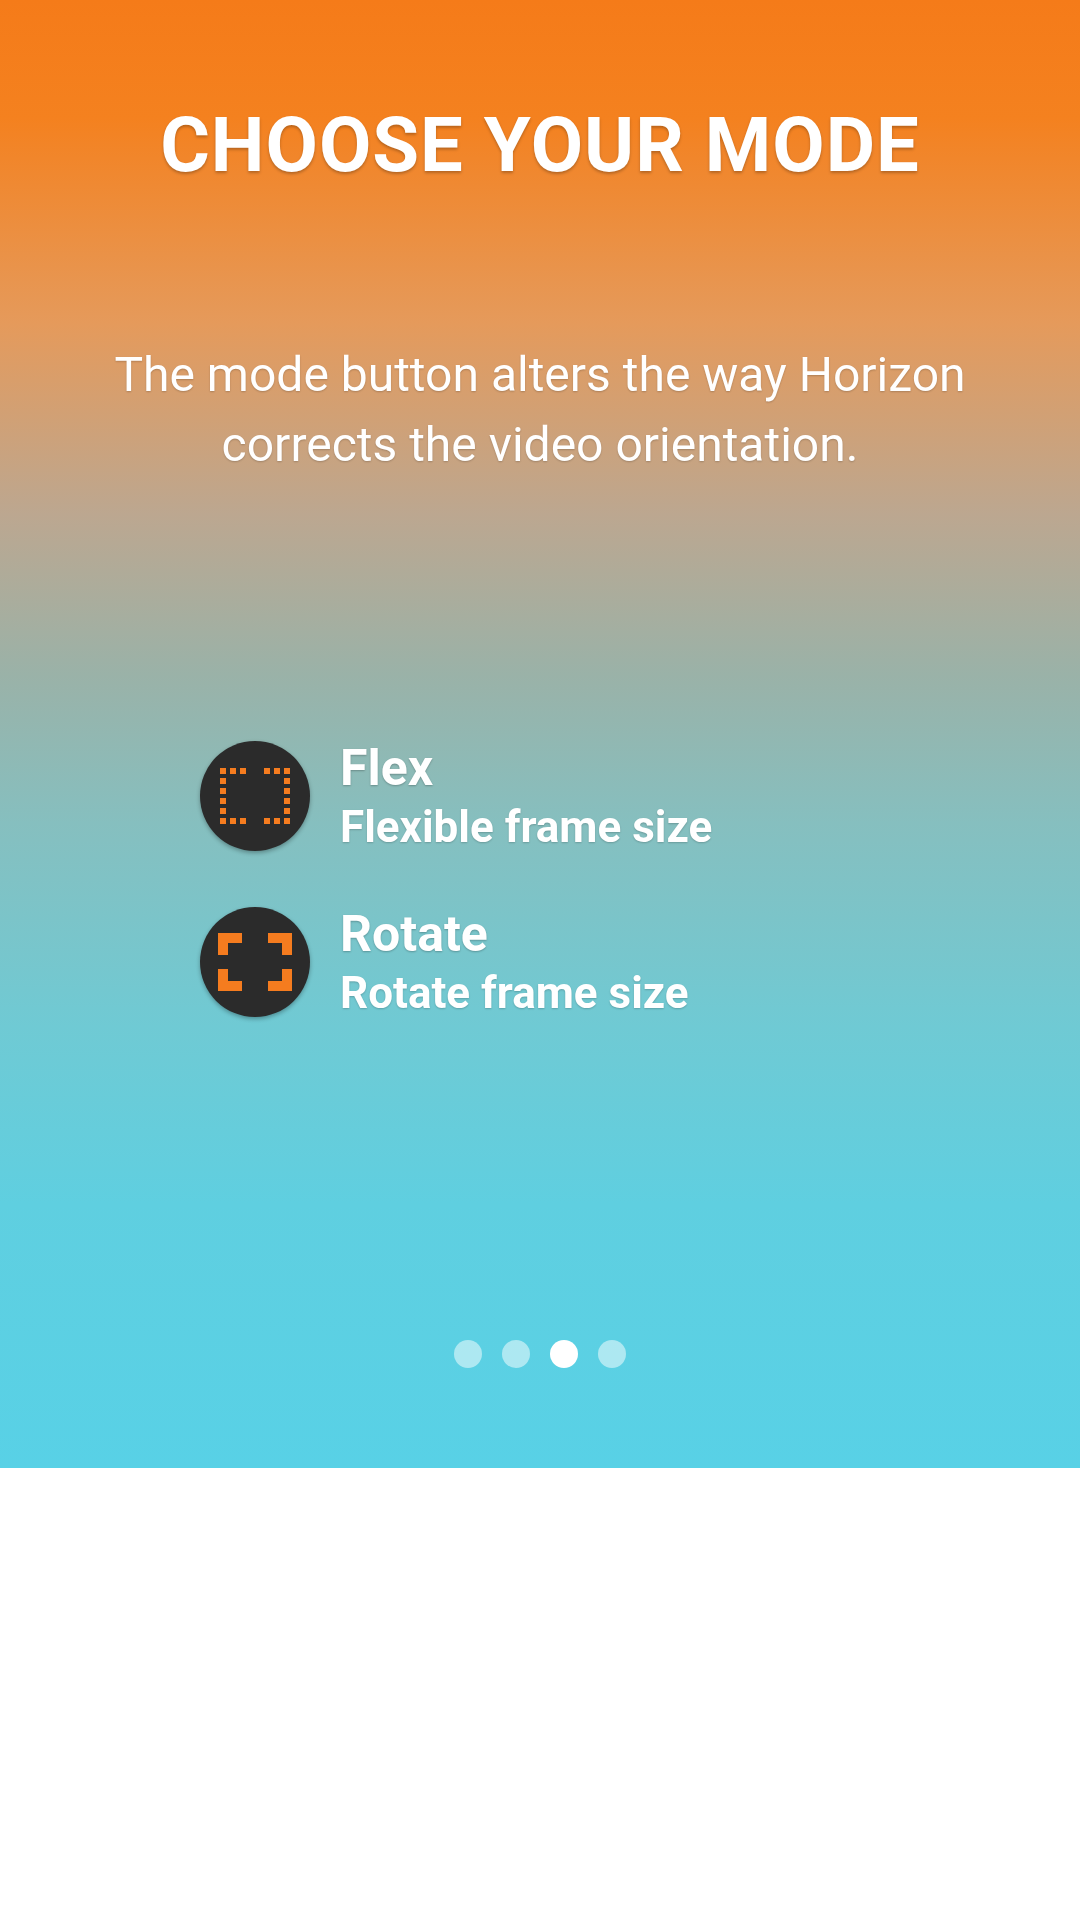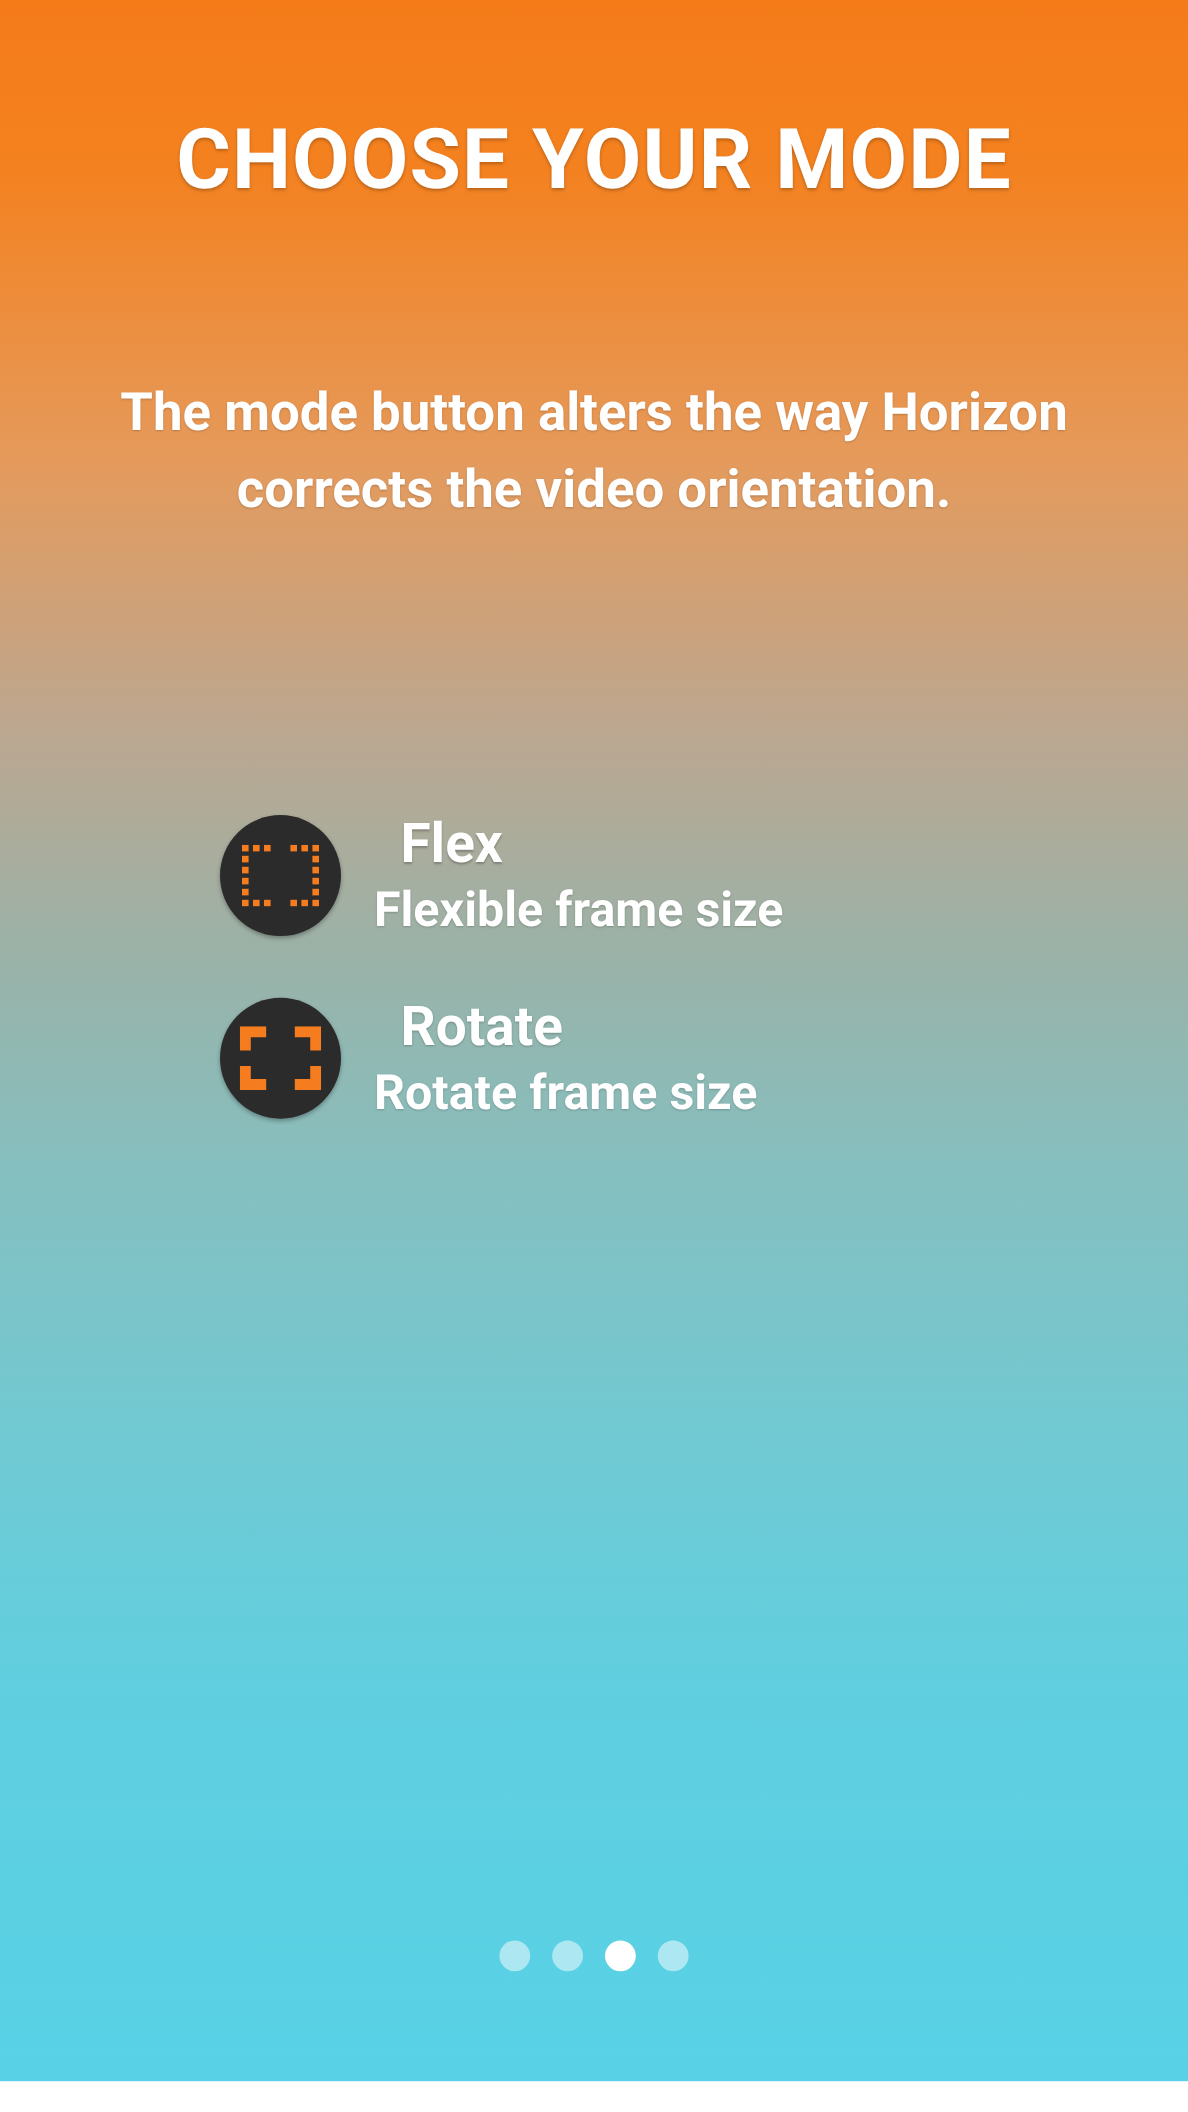--- a/index.html
+++ b/index.html
@@ -8,21 +8,21 @@
     box-sizing: border-box;
   }
   html, body {
     width: 1080px;
     height: 1920px;
     overflow: hidden;
     font-family: -apple-system, BlinkMacSystemFont, "Segoe UI", Roboto, Helvetica, Arial, sans-serif;
   }
   .screen {
     width: 1080px;
-    height: 1892px;
+    height: 1468px;
     background: linear-gradient(to bottom,
       #f57b19 0%,
       #f4811f 8%,
       #e59a5b 22%,
       #bca790 35%,
       #9ab2a8 46%,
       #86bfbf 56%,
       #6fcad4 70%,
       #5fcfe0 82%,
       #58d1e6 100%
@@ -38,21 +38,21 @@
     font-size: 76px;
     font-weight: 700;
     color: #ffffff;
     letter-spacing: 1px;
     text-shadow: 0 2px 3px rgba(0,0,0,0.25);
   }
 
   .page-description {
     margin-top: 150px;
     font-size: 48px;
-    font-weight: 700;
+    font-weight: 400;
     color: #ffffff;
     text-align: center;
     line-height: 1.45;
     padding: 0 40px;
     text-shadow: 0 1px 2px rgba(0,0,0,0.2);
   }
 
   .modes {
     margin-top: 260px;
     display: flex;
@@ -85,21 +85,20 @@
     display: flex;
     flex-direction: column;
     gap: 4px;
   }
 
   .mode-title {
     font-size: 50px;
     font-weight: 700;
     color: #ffffff;
     text-shadow: 0 1px 2px rgba(0,0,0,0.25);
-    margin-left: 24px;
   }
 
   .mode-subtitle {
     font-size: 44px;
     font-weight: 700;
     color: #ffffff;
     text-shadow: 0 1px 2px rgba(0,0,0,0.2);
   }
 
   

